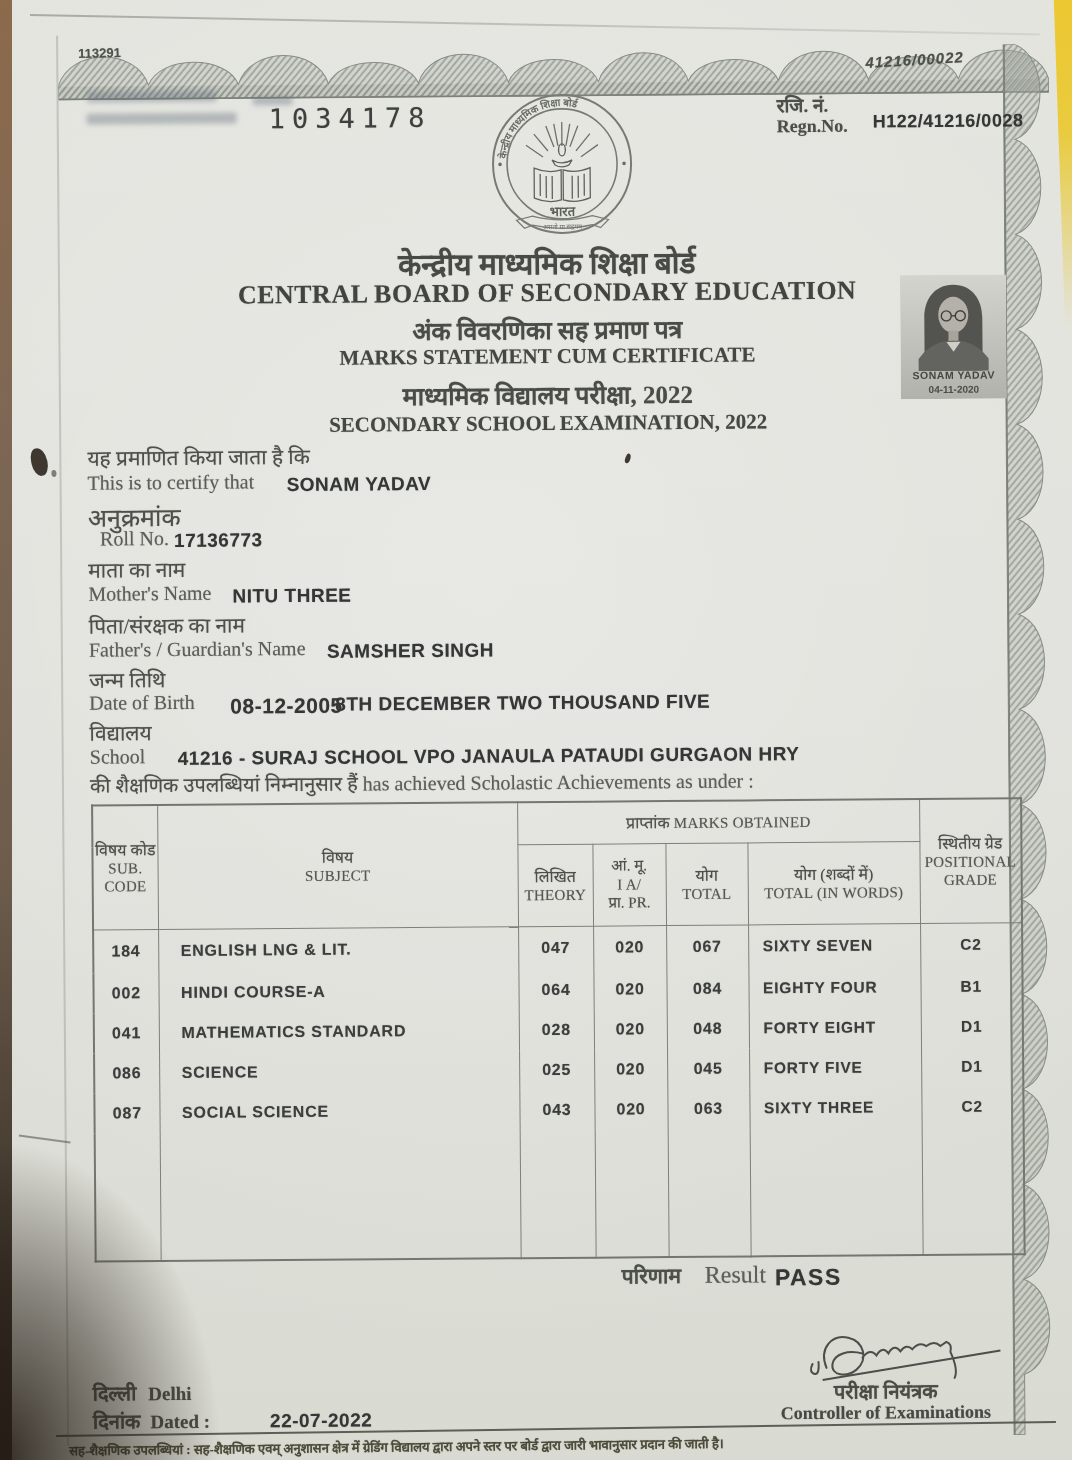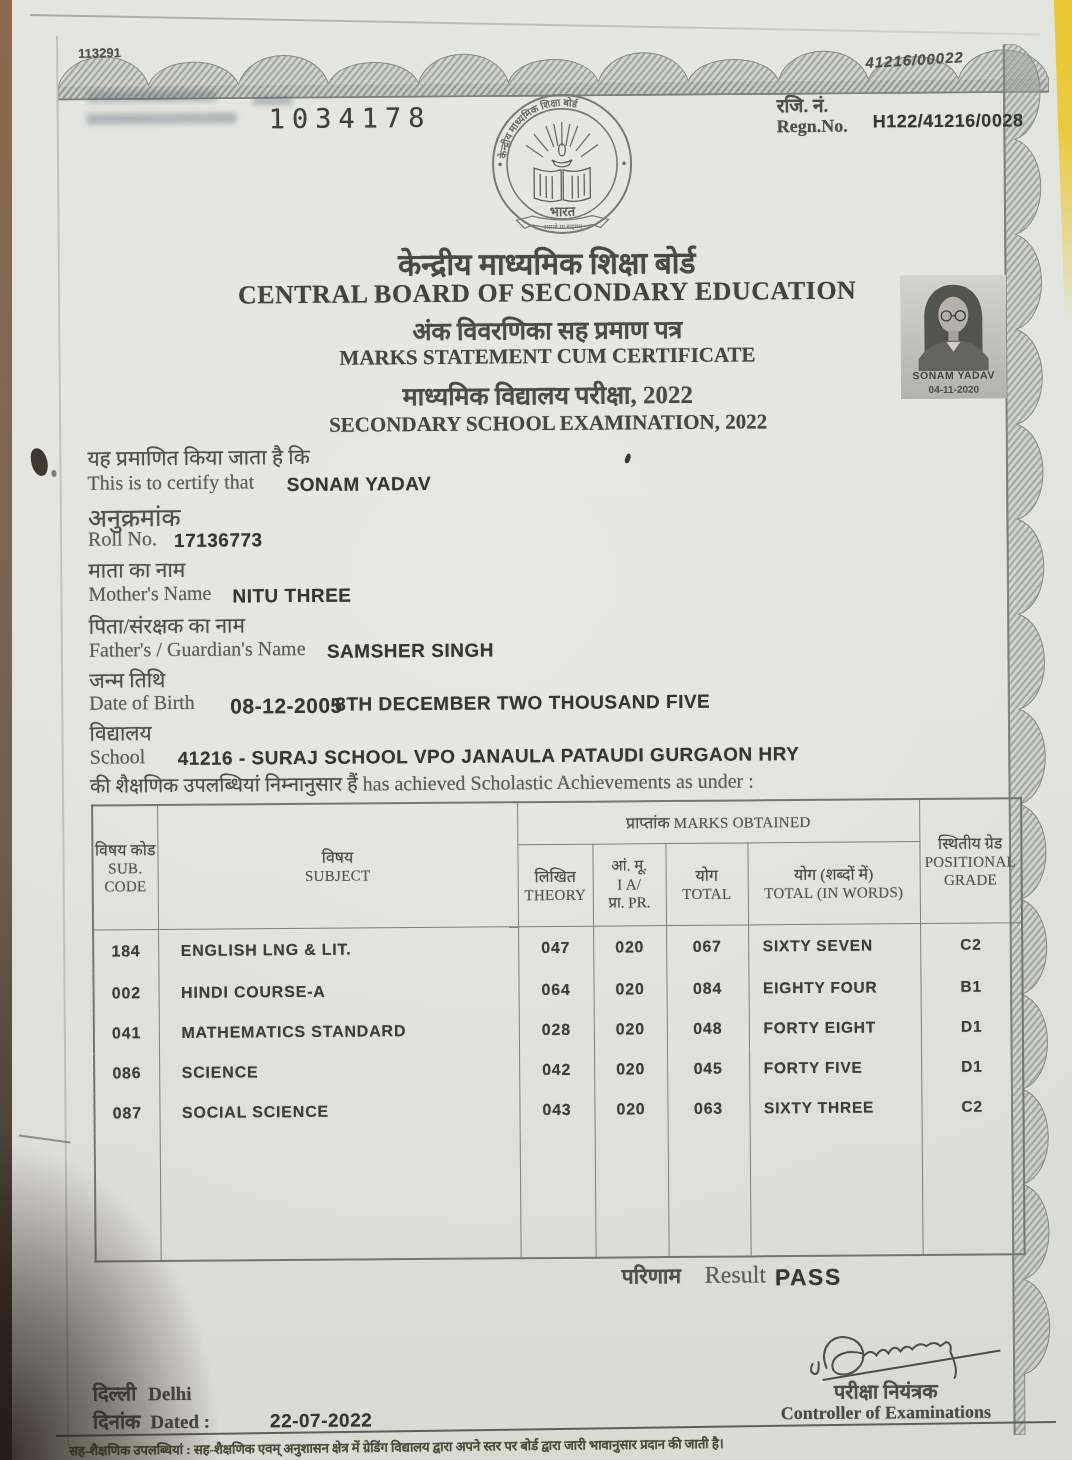--- a/index.html
+++ b/index.html
@@ -144,21 +144,21 @@
       <div style="position:absolute;left:0;bottom:18px;width:100%;text-align:center;font-family:'Liberation Sans',sans-serif;font-weight:700;font-size:10.5px;color:#46473f;letter-spacing:.5px;">SONAM YADAV</div>
       <div style="position:absolute;left:0;bottom:4px;width:100%;text-align:center;font-family:'Liberation Sans',sans-serif;font-weight:700;font-size:10px;color:#4c4d45;">04-11-2020</div>
     </div>
 
     <div class="abs hi soft" style="left:84px;top:444px;font-size:21px;">यह प्रमाणित किया जाता है कि</div>
     <div class="abs en-label soft" style="left:84px;top:472px;font-size:20px;">This is to certify that</div>
     <div class="abs value soft" style="left:283px;top:476px;font-size:19px;">SONAM YADAV</div>
     <div class="speck" style="left:622px;top:458px;width:5px;height:10px;transform:rotate(20deg);"></div>
 
     <div class="abs hi soft" style="left:84px;top:500px;font-size:25px;">अनुक्रमांक</div>
-    <div class="abs en-label soft" style="left:84px;top:528px;font-size:20px;">Roll No.</div>
+    <div class="abs en-label soft" style="left:96px;top:528px;font-size:20px;">Roll No.</div>
     <div class="abs value soft" style="left:170px;top:531px;font-size:19px;">17136773</div>
 
     <div class="abs hi soft" style="left:84px;top:556px;font-size:21px;">माता का नाम</div>
     <div class="abs en-label soft" style="left:84px;top:583px;font-size:20px;">Mother's Name</div>
     <div class="abs value soft" style="left:228px;top:587px;font-size:19px;">NITU THREE</div>
 
     <div class="abs hi soft" style="left:84px;top:612px;font-size:21px;">पिता/संरक्षक का नाम</div>
     <div class="abs en-label soft" style="left:84px;top:639px;font-size:20px;">Father's / Guardian's Name</div>
     <div class="abs value soft" style="left:322px;top:643px;font-size:19px;">SAMSHER SINGH</div>
 
@@ -249,21 +249,21 @@
         <td class="l cell-data" style="padding-left:22px;">MATHEMATICS STANDARD</td>
         <td class="c cell-data">028</td>
         <td class="c cell-data">020</td>
         <td class="c cell-data">048</td>
         <td class="l cell-data" style="padding-left:14px;font-size:15.5px;">FORTY EIGHT</td>
         <td class="c cell-data" style="font-size:15.5px;">D1</td>
       </tr>
       <tr style="height:40px">
         <td class="c cell-data">086</td>
         <td class="l cell-data" style="padding-left:22px;">SCIENCE</td>
-        <td class="c cell-data">042</td>
+        <td class="c cell-data">025</td>
         <td class="c cell-data">020</td>
         <td class="c cell-data">045</td>
         <td class="l cell-data" style="padding-left:14px;font-size:15.5px;">FORTY FIVE</td>
         <td class="c cell-data" style="font-size:15.5px;">D1</td>
       </tr>
       <tr style="height:40px">
         <td class="c cell-data">087</td>
         <td class="l cell-data" style="padding-left:22px;">SOCIAL SCIENCE</td>
         <td class="c cell-data">043</td>
         <td class="c cell-data">020</td>

